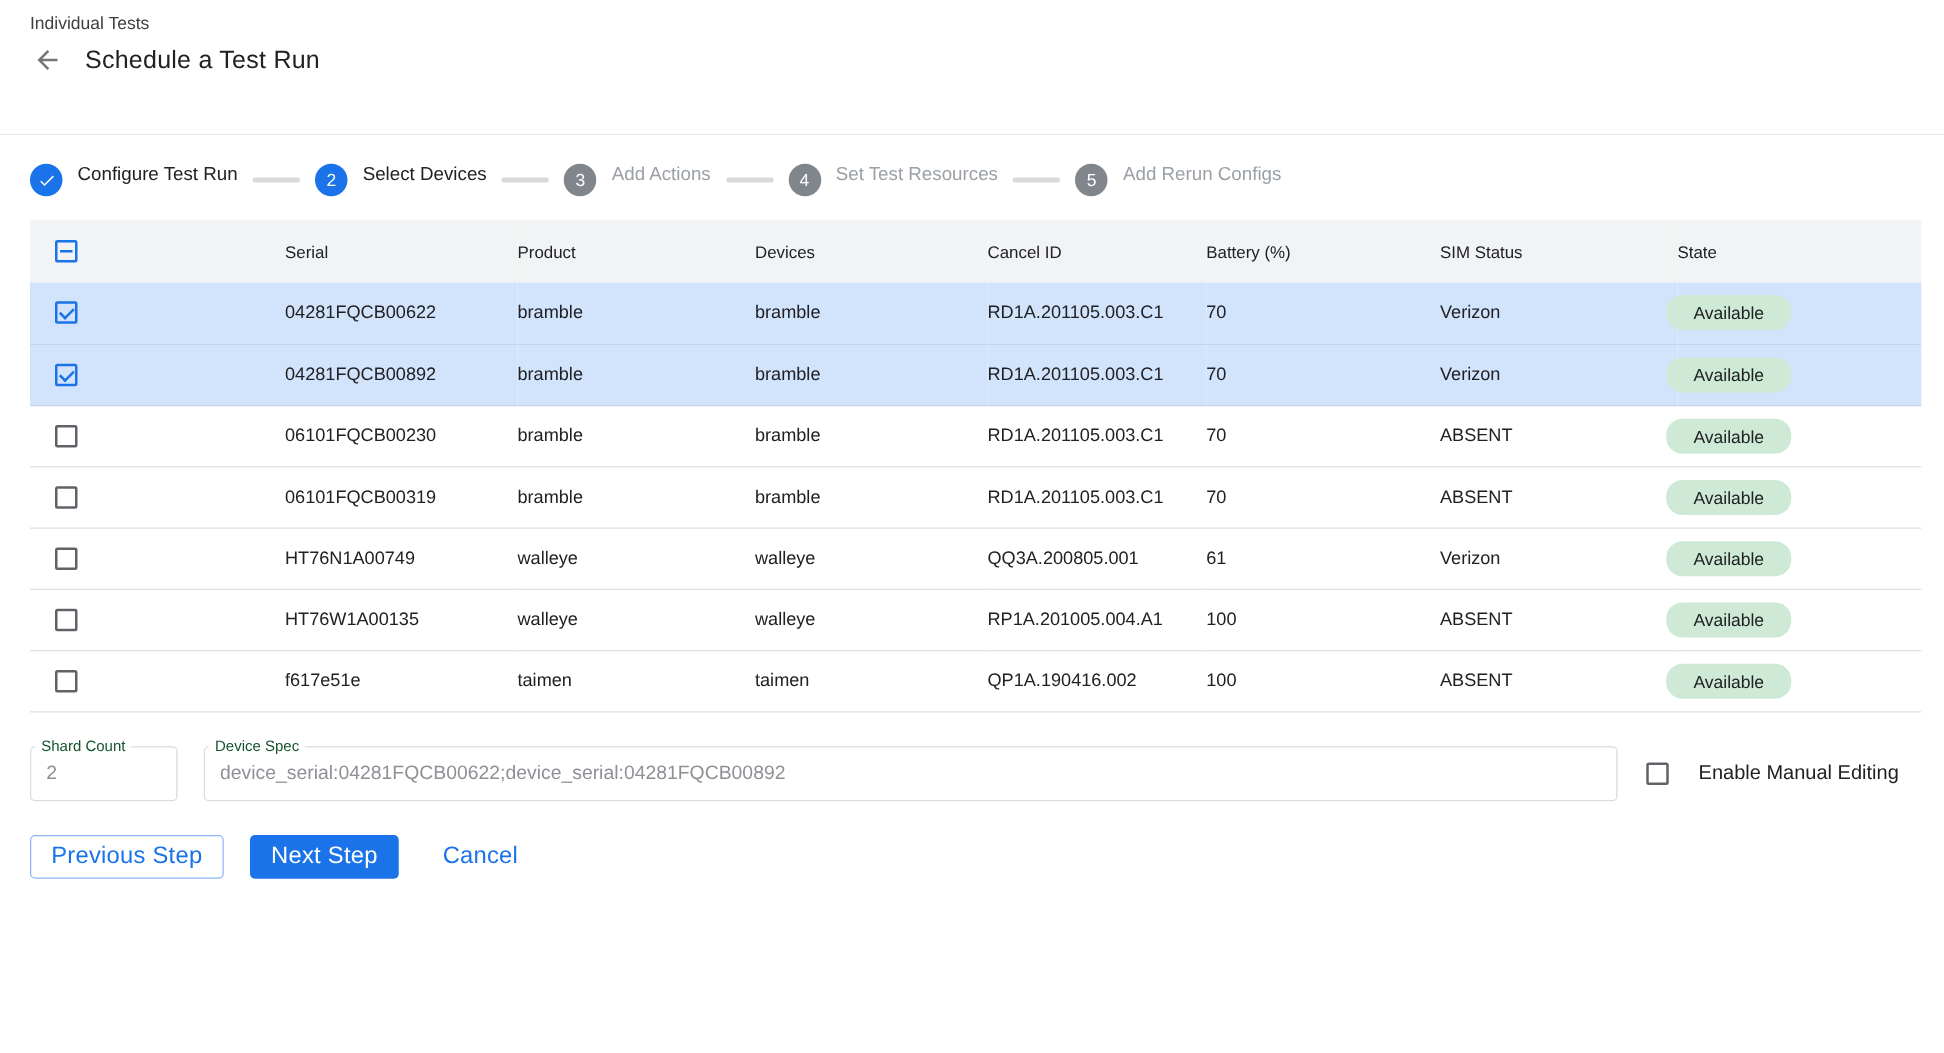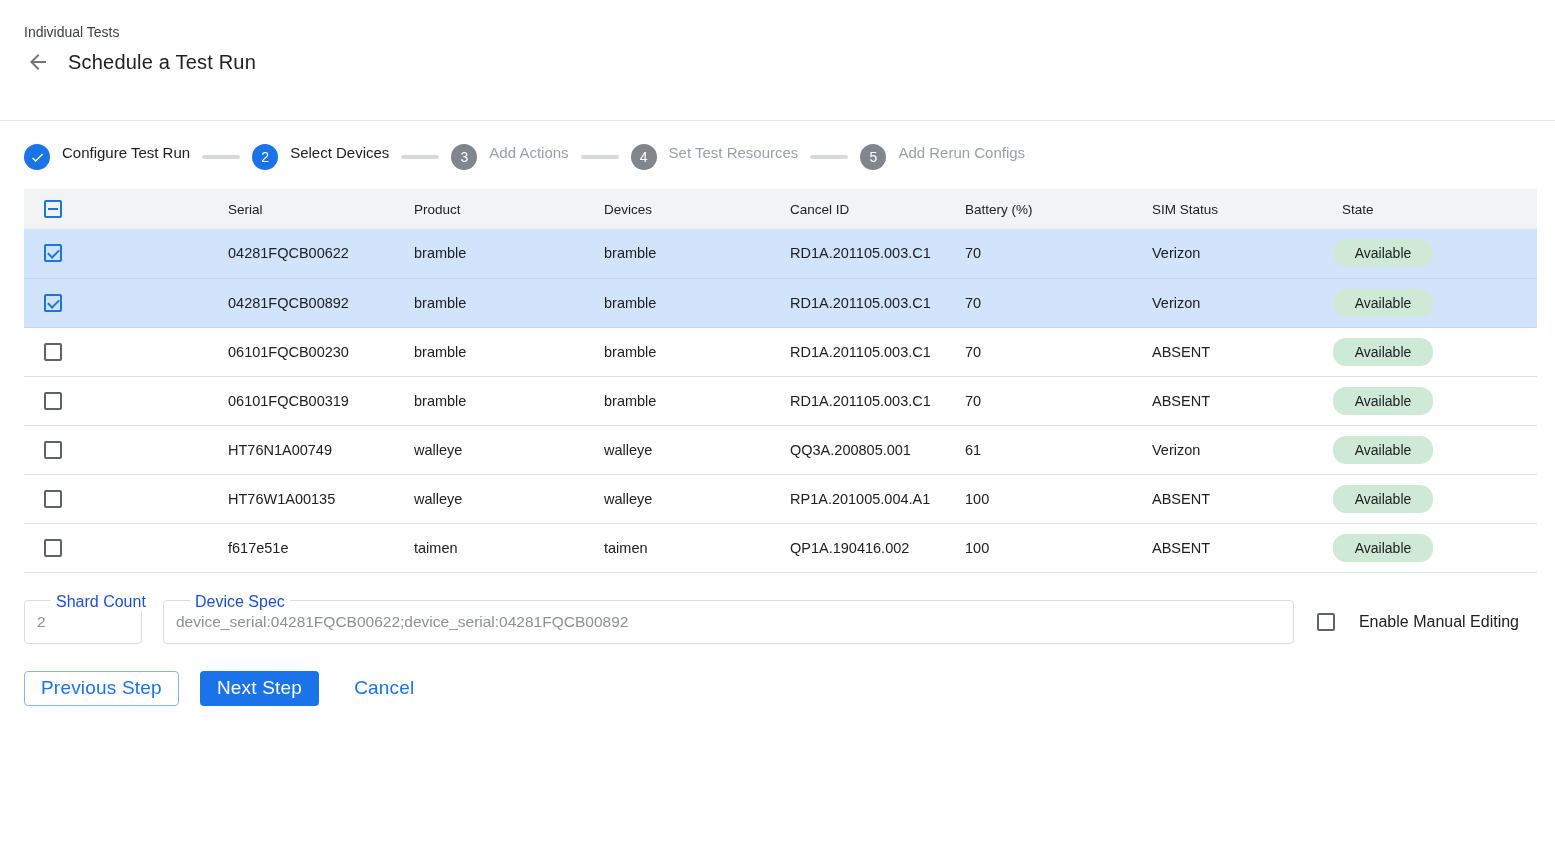--- a/index.html
+++ b/index.html
@@ -12,55 +12,55 @@
     --border-gray:#e0e0e0;
   }
   *{box-sizing:border-box;margin:0;padding:0;}
   body{
     width:1555px;height:842px;background:#fff;
     font-family:"Liberation Sans", sans-serif;
     color:var(--text-dark);
     -webkit-font-smoothing:antialiased;
   }
   
-  .page-header{padding:24px 24px 0 24px;height:121px;border-bottom:1px solid #e8e8e8;}
+  .page-header{padding:10px 24px 0 24px;height:108px;border-bottom:1px solid #e8e8e8;}
   .breadcrumb{font-size:14px;color:#3c4043;}
   .title-row{display:flex;align-items:center;gap:17px;margin-top:9px;margin-left:1px;}
   .back-btn{width:26px;height:26px;border:none;background:none;cursor:pointer;color:#757575;display:flex;align-items:center;justify-content:center;}
   .page-title{font-size:20px;font-weight:400;color:var(--text-dark);letter-spacing:.2px;}
   
   .stepper{display:flex;align-items:center;padding:23px 24px 19px 24px;}
   .step{display:flex;align-items:flex-start;cursor:pointer;}
   .step-circle{width:26px;height:26px;border-radius:50%;display:flex;align-items:center;justify-content:center;
     font-size:14px;font-weight:500;color:#fff;background:#80868b;flex:0 0 auto;}
   .step.done .step-circle,.step.active .step-circle{background:var(--primary);}
   .step-label{margin-left:12px;font-size:15px;color:#9aa0a6;white-space:nowrap;}
   .step.done .step-label,.step.active .step-label{color:var(--text-dark);}
   .connector{width:38px;height:4px;border-radius:2px;background:#d8d9db;margin:0 12px;flex:0 0 auto;}
   
   table{border-collapse:collapse;table-layout:fixed;width:1513px;margin:0 18px 0 24px;}
-  thead tr{background:var(--header-bg);height:40px;}
+  thead tr{background:var(--header-bg);height:50px;}
   th{font-size:13.5px;font-weight:400;color:var(--text-dark);text-align:left;}
   tbody tr{height:49px;border-bottom:1px solid var(--border-gray);cursor:pointer;}
   tbody tr.selected{background:var(--selected-bg);border-bottom:1px solid #c3d4ec;}
   td{font-size:14.5px;color:var(--text-dark);}
   .cb-cell{padding-left:20px;}
   
   .cb{position:relative;display:inline-block;width:18px;height:18px;border-radius:2px;border:2px solid #5f6368;background:transparent;cursor:pointer;vertical-align:middle;}
   .cb.checked,.cb.indeterminate{border-color:var(--primary);}
   .cb.checked::after{content:'';position:absolute;left:2px;top:3px;width:9px;height:5px;
     border-left:2px solid var(--primary);border-bottom:2px solid var(--primary);transform:rotate(-45deg);}
   .cb.indeterminate::after{content:'';position:absolute;left:2px;top:6px;width:10px;height:2px;background:var(--primary);}
   
   .chip{display:inline-block;background:var(--chip-bg);color:var(--text-dark);font-size:14px;
     padding:6px 0;width:100px;text-align:center;border-radius:13px;margin-left:-9px;}
   
   .form-row{display:flex;align-items:center;margin:27px 18px 0 24px;}
   .field{position:relative;height:44px;border:1px solid #dadce0;border-radius:4px;background:#fff;}
-  .field-label{position:absolute;top:-8px;left:26px;background:#fff;padding:0 5px;font-size:16px;color:#1d4ed8;white-space:nowrap;}
+  .field-label{position:absolute;top:-8px;left:3px;background:#fff;padding:0 5px;font-size:12px;color:#14532d;white-space:nowrap;}
   .field input{border:none;outline:none;background:transparent;width:100%;height:100%;
     padding:0 12px;font-family:"Liberation Sans",sans-serif;font-size:15.5px;color:#8d9196;}
   .field-shard{width:118px;flex:0 0 auto;}
   .field-spec{flex:1 1 auto;margin-left:21px;}
   .manual-edit{display:flex;align-items:center;gap:24px;margin-left:23px;margin-right:18px;flex:0 0 auto;cursor:pointer;}
   .manual-edit-label{font-size:16px;color:var(--text-dark);white-space:nowrap;}
   
   .actions{display:flex;align-items:center;margin:27px 24px;gap:21px;}
   .btn{height:35px;border-radius:4px;font-family:"Liberation Sans",sans-serif;font-size:19px;font-weight:500;cursor:pointer;letter-spacing:.2px;}
   .btn-outlined{background:#fff;border:1px solid #8ab4f8;color:var(--primary);padding:0 16px;}

